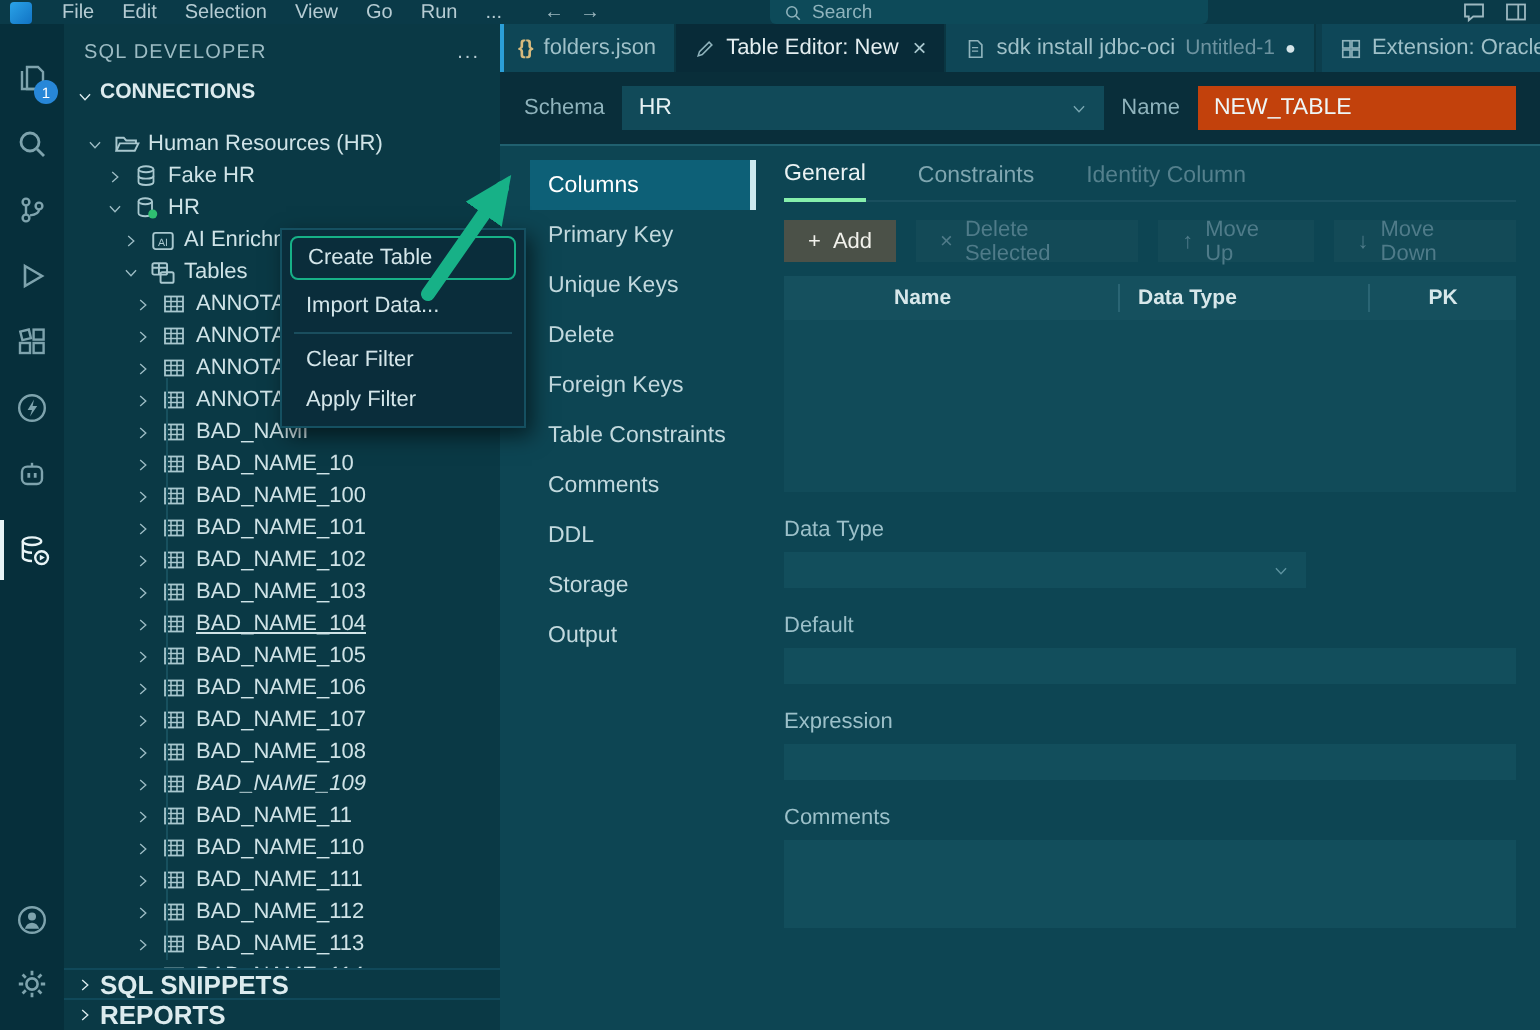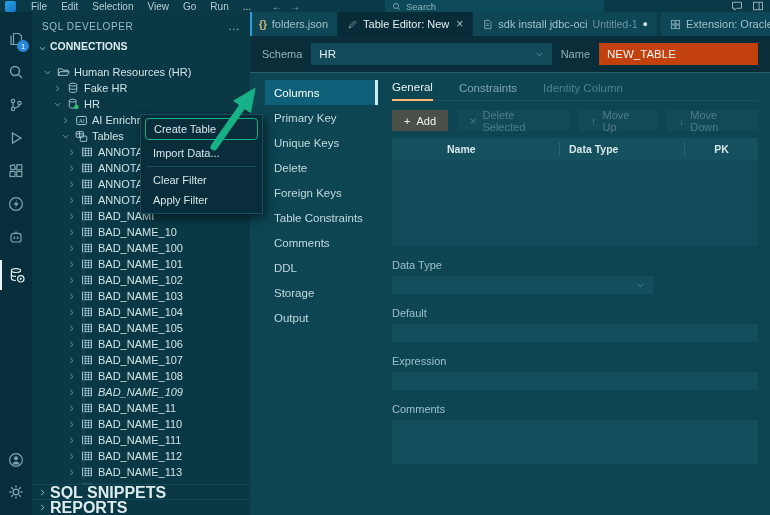--- a/index.html
+++ b/index.html
@@ -36,21 +36,21 @@
   #sidebar-header .more{margin-left:auto;letter-spacing:1px;color:#b9ced4;}
   #section-connections{height:16px;display:flex;gap:3px;padding-left:6px;
                        font-weight:bold;font-size:10.5px;color:#dcebee;}
   #tree{position:absolute;top:52px;left:0;right:0;bottom:30px;overflow:hidden;}
   .tree-row{height:16px;display:flex;align-items:center;gap:4px;font-size:11px;
             color:#cfe3e7;white-space:nowrap;}
   .tree-row .chev{width:10px;color:#9dbcc4;flex:none;}
   .tree-row .icn.obj{width:14px;color:#a9c8cf;flex:none;}
   #tree-guide{position:absolute;left:51px;top:125px;bottom:5px;width:1px;background:#17505e;}
   .bottom-section{position:absolute;left:0;right:0;height:15px;display:flex;align-items:center;
-                  gap:3px;padding-left:6px;font-weight:bold;font-size:16px;color:#dcebee;
+                  gap:3px;padding-left:6px;font-weight:bold;font-size:13px;color:#dcebee;
                   border-top:1px solid #10495a;background:#0a3945;}
   #section-snippets{bottom:15px;}
   #section-reports{bottom:0;}
 
   
   #context-menu{position:absolute;left:140px;top:114px;width:113px;background:#0a2d3b;
                 border:1px solid #155061;box-shadow:3px 4px 10px rgba(0,0,0,.55);
                 z-index:20;padding:3px 4px;font-size:11px;color:#d4e6ea;}
   .menu-row{padding:4px 8px;white-space:nowrap;}
   .menu-row.highlight{border:1px solid #17b187;border-radius:4px;margin-bottom:3px;}
@@ -83,21 +83,21 @@
   #leftnav{width:128px;flex:none;padding-top:7px;}
   .nav-item{height:25px;display:flex;align-items:center;margin-left:15px;padding-left:9px;
             font-size:11.5px;color:#c2d9de;position:relative;}
   .nav-item.active{background:#0d6077;color:#fff;margin-right:2px;}
   .nav-item.active::after{content:"";position:absolute;right:-2px;top:0;bottom:0;width:3px;
                           background:#cdeaf0;}
   #content{flex:1;padding:0 12px 0 14px;min-width:0;}
   #gtabs{height:27px;display:flex;gap:26px;align-items:flex-end;font-size:11.5px;
          border-bottom:1px solid #194f5e;}
   .gtab{padding-bottom:6px;color:#7fa6b0;}
-  .gtab.active{color:#eaf2f3;border-bottom:2px solid #fdba74;margin-bottom:-1px;}
+  .gtab.active{color:#eaf2f3;border-bottom:2px solid #86efac;margin-bottom:-1px;}
   .gtab.dim{color:#54808d;}
   #toolbar{margin-top:9px;display:flex;gap:10px;}
   .tbtn{height:21px;display:flex;align-items:center;gap:6px;padding:0 12px;font-size:11px;
         background:#134a57;color:#4f7b89;}
   .tbtn.enabled{background:#4b5148;color:#f2f2ec;}
   #thead{margin-top:7px;height:22px;background:#15505e;display:flex;align-items:center;
          font-size:10.5px;font-weight:bold;color:#d7e7ea;}
   #thead .c0{width:55px;flex:none;}
   #thead .c1{width:112px;flex:none;}
   #thead .vsep{width:1px;height:14px;background:#2a6574;flex:none;}
@@ -446,21 +446,21 @@
             </svg>
           </span>
           <span class="icn obj">
             <svg width="12" height="12" viewBox="0 0 16 16" fill="none" stroke="currentColor" stroke-width="1.2">
               <rect x="2" y="3" width="12" height="10"></rect>
               <path d="M2 6.3 h12 M2 9.6 h12 M6 3 v10 M10 3 v10" stroke-width="1"></path>
             </svg>
           </span>
           <span>BAD_NAME_103</span>
         </div>
-        <div class="tree-row" style="padding-left: 34px;">
+        <div class="tree-row" style="padding-left: 34px; text-decoration: underline;">
           <span class="icn chev">
             <svg width="9" height="9" viewBox="0 0 16 16" fill="none" stroke="currentColor" stroke-width="1.2">
               <path d="M5.5 3.5 L10.5 8 L5.5 12.5"></path>
             </svg>
           </span>
           <span class="icn obj">
             <svg width="12" height="12" viewBox="0 0 16 16" fill="none" stroke="currentColor" stroke-width="1.2">
               <rect x="2" y="3" width="12" height="10"></rect>
               <path d="M2 6.3 h12 M2 9.6 h12 M6 3 v10 M10 3 v10" stroke-width="1"></path>
             </svg>

